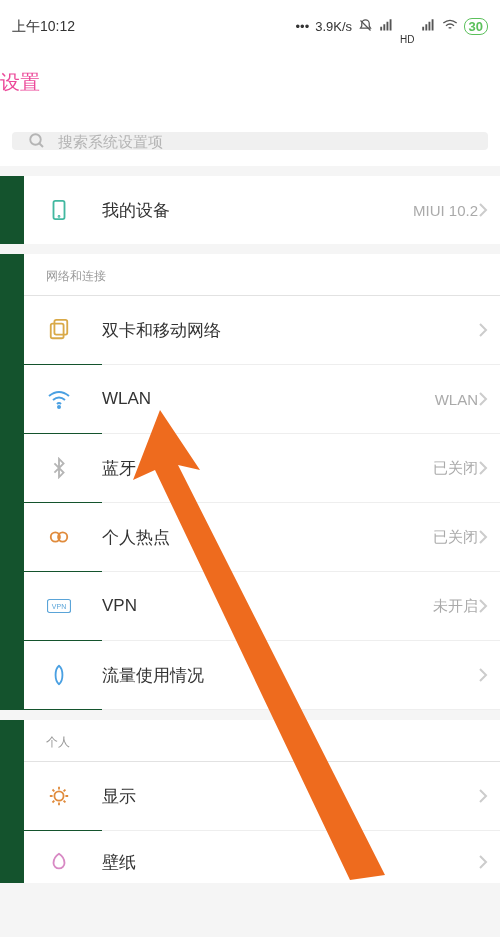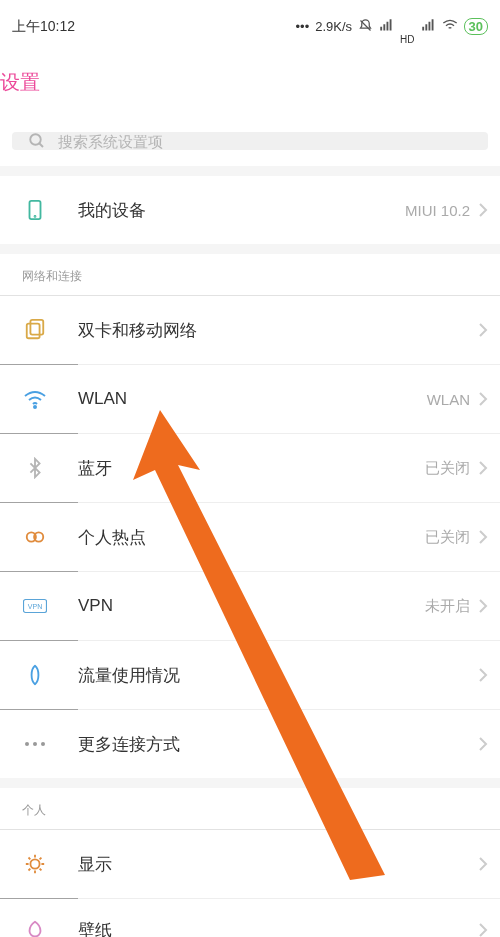--- a/index.html
+++ b/index.html
@@ -56,21 +56,22 @@
       background: transparent;
       font-size: 15px;
       color: #999;
       outline: none;
       flex: 1;
     }
     .search-bar input::placeholder { color: #b5b5b5; }
     .top-block { background: #fff; padding-bottom: 4px; }
     .gap { height: 10px; background: #f5f5f5; }
     .section {
-      background: #a3a3a3;
+      background: #14532d;
+      padding-left: 24px;
     }
     .section-title {
       padding: 14px 22px 10px;
       font-size: 12px;
       color: #999;
       background: #fff;
     }
     .row {
       display: flex;
       align-items: center;
@@ -88,21 +89,21 @@
       justify-content: center;
     }
     .row .label {
       flex: 1;
       font-size: 17px;
       color: #333;
     }
     .row .value {
       font-size: 15px;
       color: #aaa;
-      margin-right: 8px;
+      margin-right: 0;
     }
     .row .chevron {
       color: #ccc;
       display: flex;
     }
     .divider {
       height: 1px;
       background: #eee;
       margin-left: 78px;
     }
@@ -119,21 +120,21 @@
       z-index: 50;
     }
   </style>
 </head>
 <body>
 
 <div class="status-bar">
   <span class="status-left">上午10:12</span>
   <div class="status-right">
     <span>•••</span>
-    <span>2.9K/s</span>
+    <span>3.9K/s</span>
     <span>
       <svg width="15" height="15" viewBox="0 0 24 24" fill="none" stroke="#555" stroke-width="2">
           <path d="M12 3a6 6 0 0 0-6 6v4l-2 3h16l-2-3V9a6 6 0 0 0-6-6z"></path>
           <path d="M4 4l16 16"></path>
         </svg>
     </span>
     <span>
       <svg width="15" height="15" viewBox="0 0 24 24" fill="#555">
           <rect x="2" y="14" width="3" height="6"></rect>
           <rect x="7" y="10" width="3" height="10"></rect>
@@ -295,35 +296,20 @@
     </span>
     <span class="label">流量使用情况</span>
     <span class="chevron">
         <svg width="10" height="16" viewBox="0 0 10 16" fill="none" stroke="#ccc" stroke-width="2">
           <path d="M2 2l6 6-6 6"></path>
         </svg>
       </span>
   </div>
   <div class="divider"></div>
 
-  <div class="row">
-    <span class="row-icon">
-      <svg width="22" height="8" viewBox="0 0 22 8" fill="#999">
-          <circle cx="3" cy="4" r="2"></circle>
-          <circle cx="11" cy="4" r="2"></circle>
-          <circle cx="19" cy="4" r="2"></circle>
-        </svg>
-    </span>
-    <span class="label">更多连接方式</span>
-    <span class="chevron">
-        <svg width="10" height="16" viewBox="0 0 10 16" fill="none" stroke="#ccc" stroke-width="2">
-          <path d="M2 2l6 6-6 6"></path>
-        </svg>
-      </span>
-  </div>
 </div>
 
 <div class="gap"></div>
 
 <div class="section">
   <div class="section-title">个人</div>
   <div class="section-divider"></div>
 
   <div class="row">
     <span class="row-icon">

